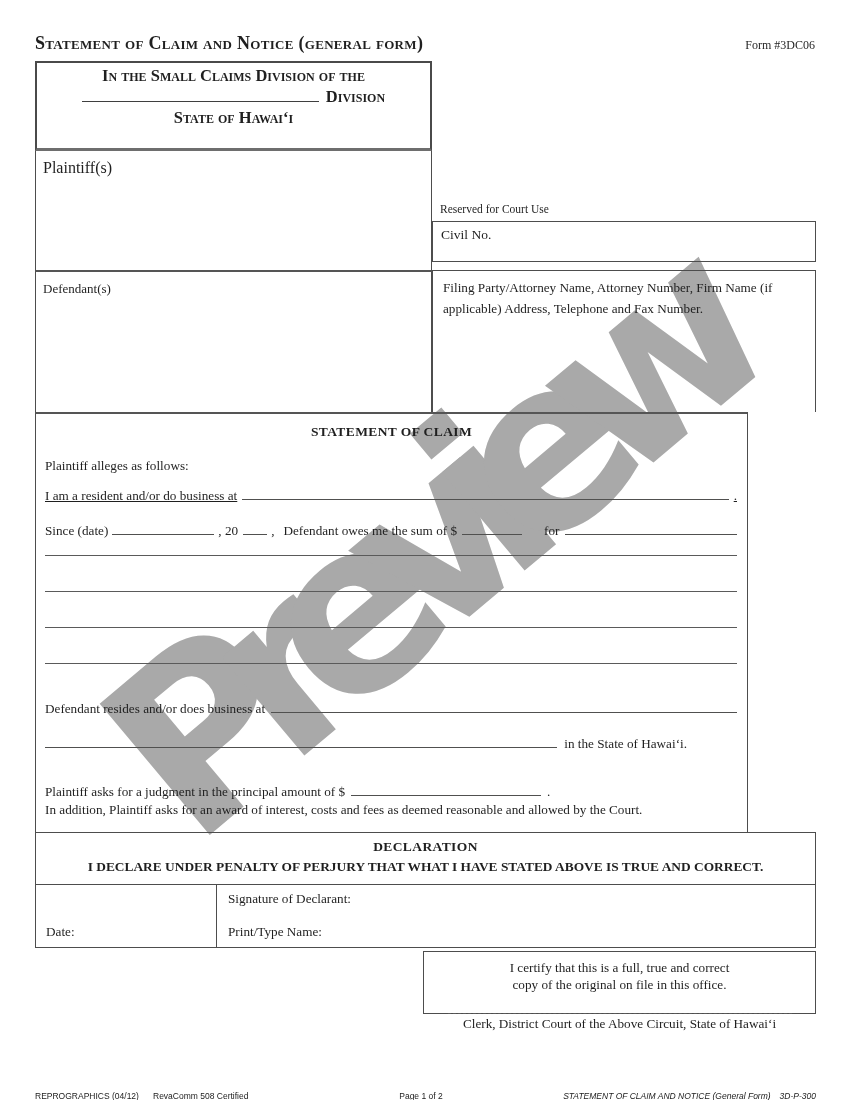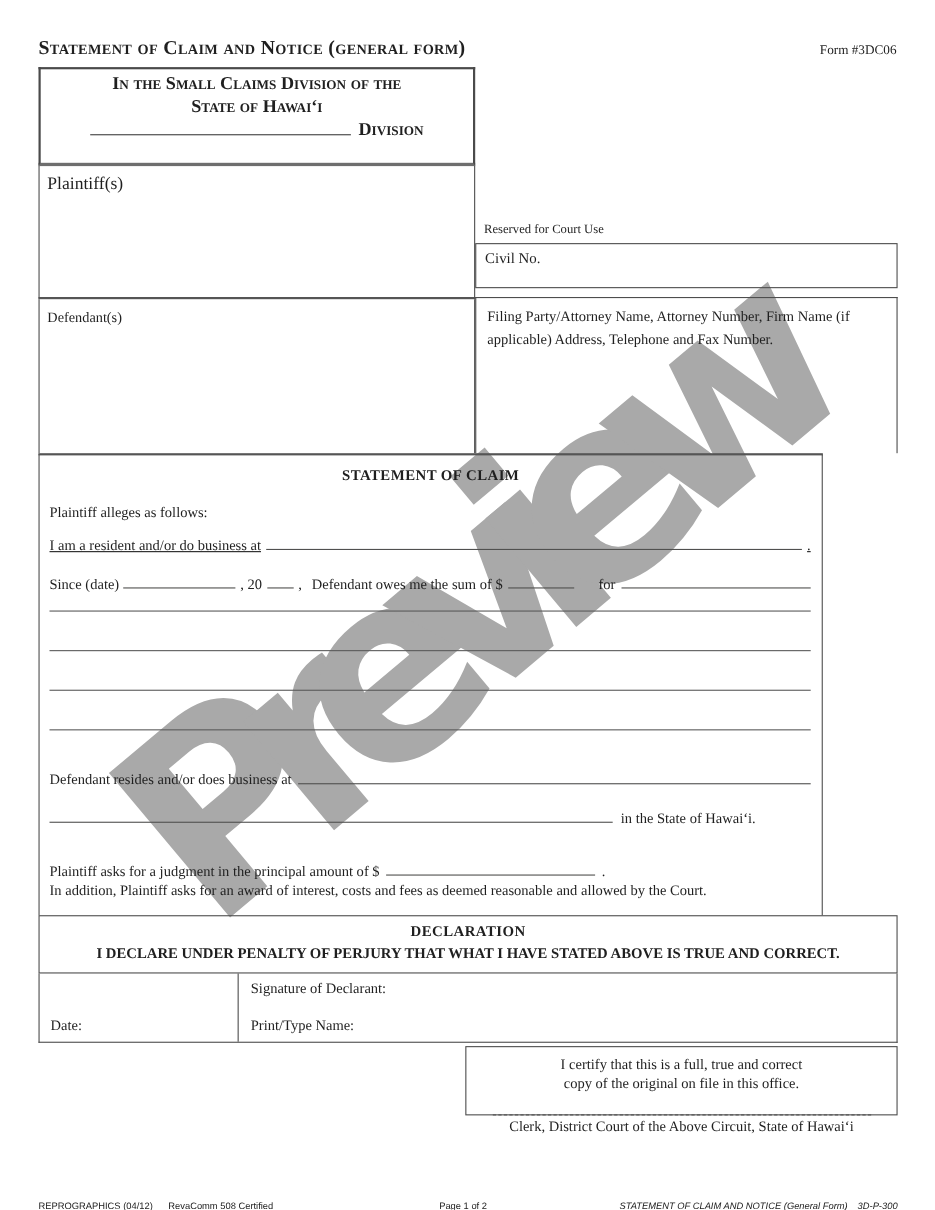--- a/index.html
+++ b/index.html
@@ -108,22 +108,22 @@
 
   <div class="watermark">Preview</div>
 
   <div class="ink">
 
     <div class="doc-title sc b">Statement of Claim and Notice (general form)</div>
     <div class="form-no">Form #3DC06</div>
 
     <div class="court-box sc b">
       <div>In the Small Claims Division of the</div>
+      <div><span class="division-blank"></span><span>Division</span></div>
       <div>State of Hawai‘i</div>
-      <div><span class="division-blank"></span><span>Division</span></div>
     </div>
 
     <div class="plaintiff-box">
       <span>Plaintiff(s)</span>
     </div>
     <div class="defendant-box">
       <span>Defendant(s)</span>
     </div>
     <div class="reserved">Reserved for Court Use</div>
     <div class="civil-box">

